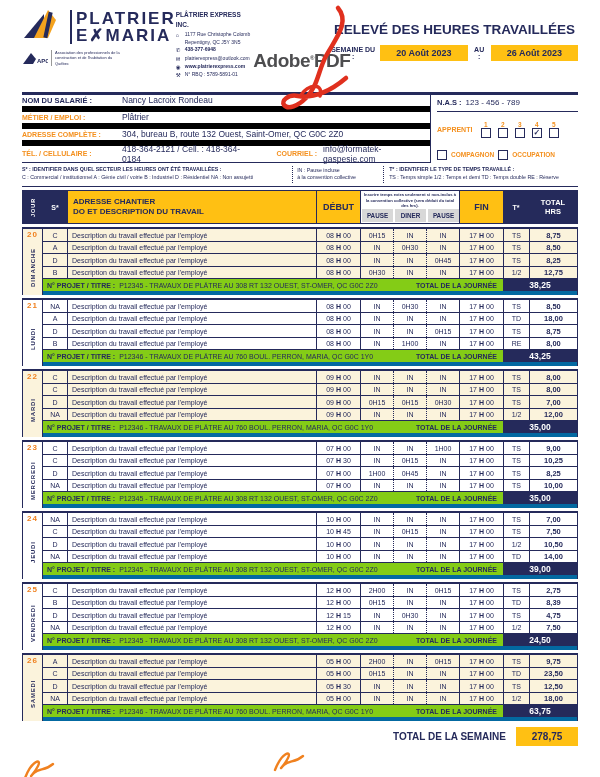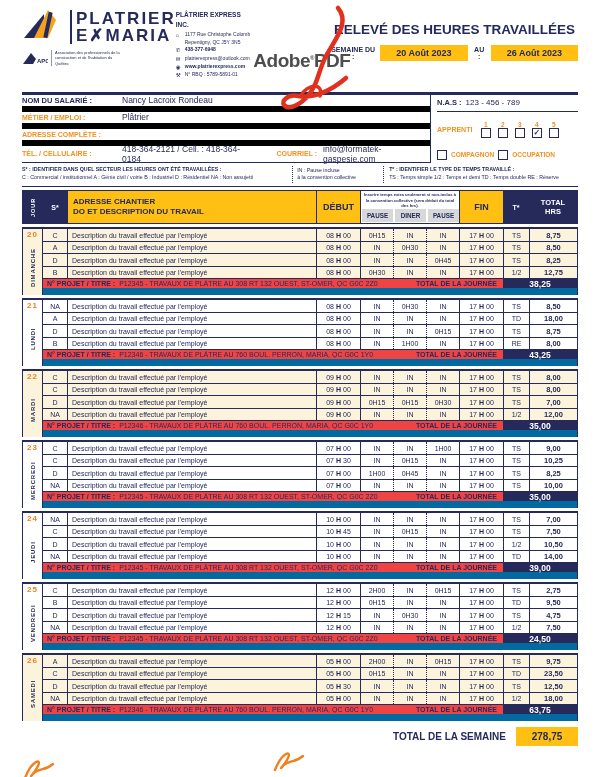--- a/index.html
+++ b/index.html
@@ -85,21 +85,21 @@
   .day-name { flex:1; display:flex; align-items:center; justify-content:center; writing-mode:vertical-rl; transform:rotate(180deg); font-size:6px; font-weight:bold; color:#252A5B; letter-spacing:0.8px; }
   .rows-wrap { display:flex; flex-direction:column; }
   .drow { display:grid; grid-template-columns:24px 1fr 44px 33px 33px 33px 44px 26px 48px; height:12.5px; border-bottom:1px solid #252A5B; background:#fff; font-size:7px; }
   .drow > div { display:flex; align-items:center; justify-content:center; border-left:1px solid #252A5B; overflow:hidden; }
   .drow > div:first-child { border-left:none; }
   .drow .desc { justify-content:flex-start; padding-left:4px; }
   .drow .dot { border-left:1px dotted #252A5B; }
   .timecell span { margin:0 2px; }
   .timecell b { font-size:7px; }
   .totcell { font-weight:bold; font-size:7.5px; }
-  .prow { display:flex; align-items:center; height:16px; background:#ef4444; font-size:7px; border-bottom:7px solid #0369a1; }
+  .prow { display:flex; align-items:center; height:16px; background:#84cc16; font-size:7px; border-bottom:4px solid #0369a1; }
   .prow .plabel { font-weight:bold; padding-left:4px; white-space:nowrap; }
   .prow .pvalue { padding-left:4px; flex:1; white-space:nowrap; overflow:hidden; }
   .prow .tjl { font-weight:bold; padding-right:6px; white-space:nowrap; }
   .prow .tjv { width:74px; align-self:stretch; background:#252A5B; color:#fff; font-weight:bold; font-size:8.5px; display:flex; align-items:center; justify-content:center; }
 
   
   .footer { margin-top:6px; }
   .week-total-row { display:flex; justify-content:flex-end; align-items:center; gap:10px; }
   .wt-label { font-size:10px; font-weight:bold; color:#252A5B; }
   .wt-value { background:#FFC013; color:#252A5B; font-weight:bold; font-size:10px; padding:4px 8px; width:62px; text-align:center; }
@@ -190,20 +190,21 @@
       <div class="info-row">
         <span class="ilabel navy">NOM DU SALARIÉ :</span>
         <span class="ivalue">Nancy Lacroix Rondeau</span>
       </div>
       <div class="info-row">
         <span class="ilabel">MÉTIER / EMPLOI :</span>
         <span class="ivalue">Plâtrier</span>
       </div>
       <div class="info-row">
         <span class="ilabel">ADRESSE COMPLÈTE :</span>
+        <span class="ivalue">304, bureau B, route 132 Ouest, Saint-Omer, QC  G0C 2Z0</span>
       </div>
       <div class="info-row">
         <span class="ilabel">TÉL. / CELLULAIRE :</span>
         <span class="ivalue">418-364-2121 / Cell. : 418-364-0184</span>
         <span class="ilabel" style="width:auto; margin-left:22px; margin-right:6px;">COURRIEL :</span>
         <span class="ivalue">info@formatek-gaspesie.com</span>
       </div>
     </div>
     <div class="info-right">
       <div class="nas-row">
@@ -795,21 +796,21 @@
     </div>
     <div>0H15</div>
     <div class="dot">IN</div>
     <div class="dot">IN</div>
     <div class="timecell">
       <span>17</span>
                   <b>H</b>
                   <span>00</span>
     </div>
     <div>TD</div>
-    <div class="totcell">9,50</div>
+    <div class="totcell">8,39</div>
   </div>
 
   <div class="drow">
     <div>D</div>
     <div class="desc">Description du travail effectué par l'employé</div>
     <div class="timecell">
       <span>12</span>
                   <b>H</b>
                   <span>15</span>
     </div>

